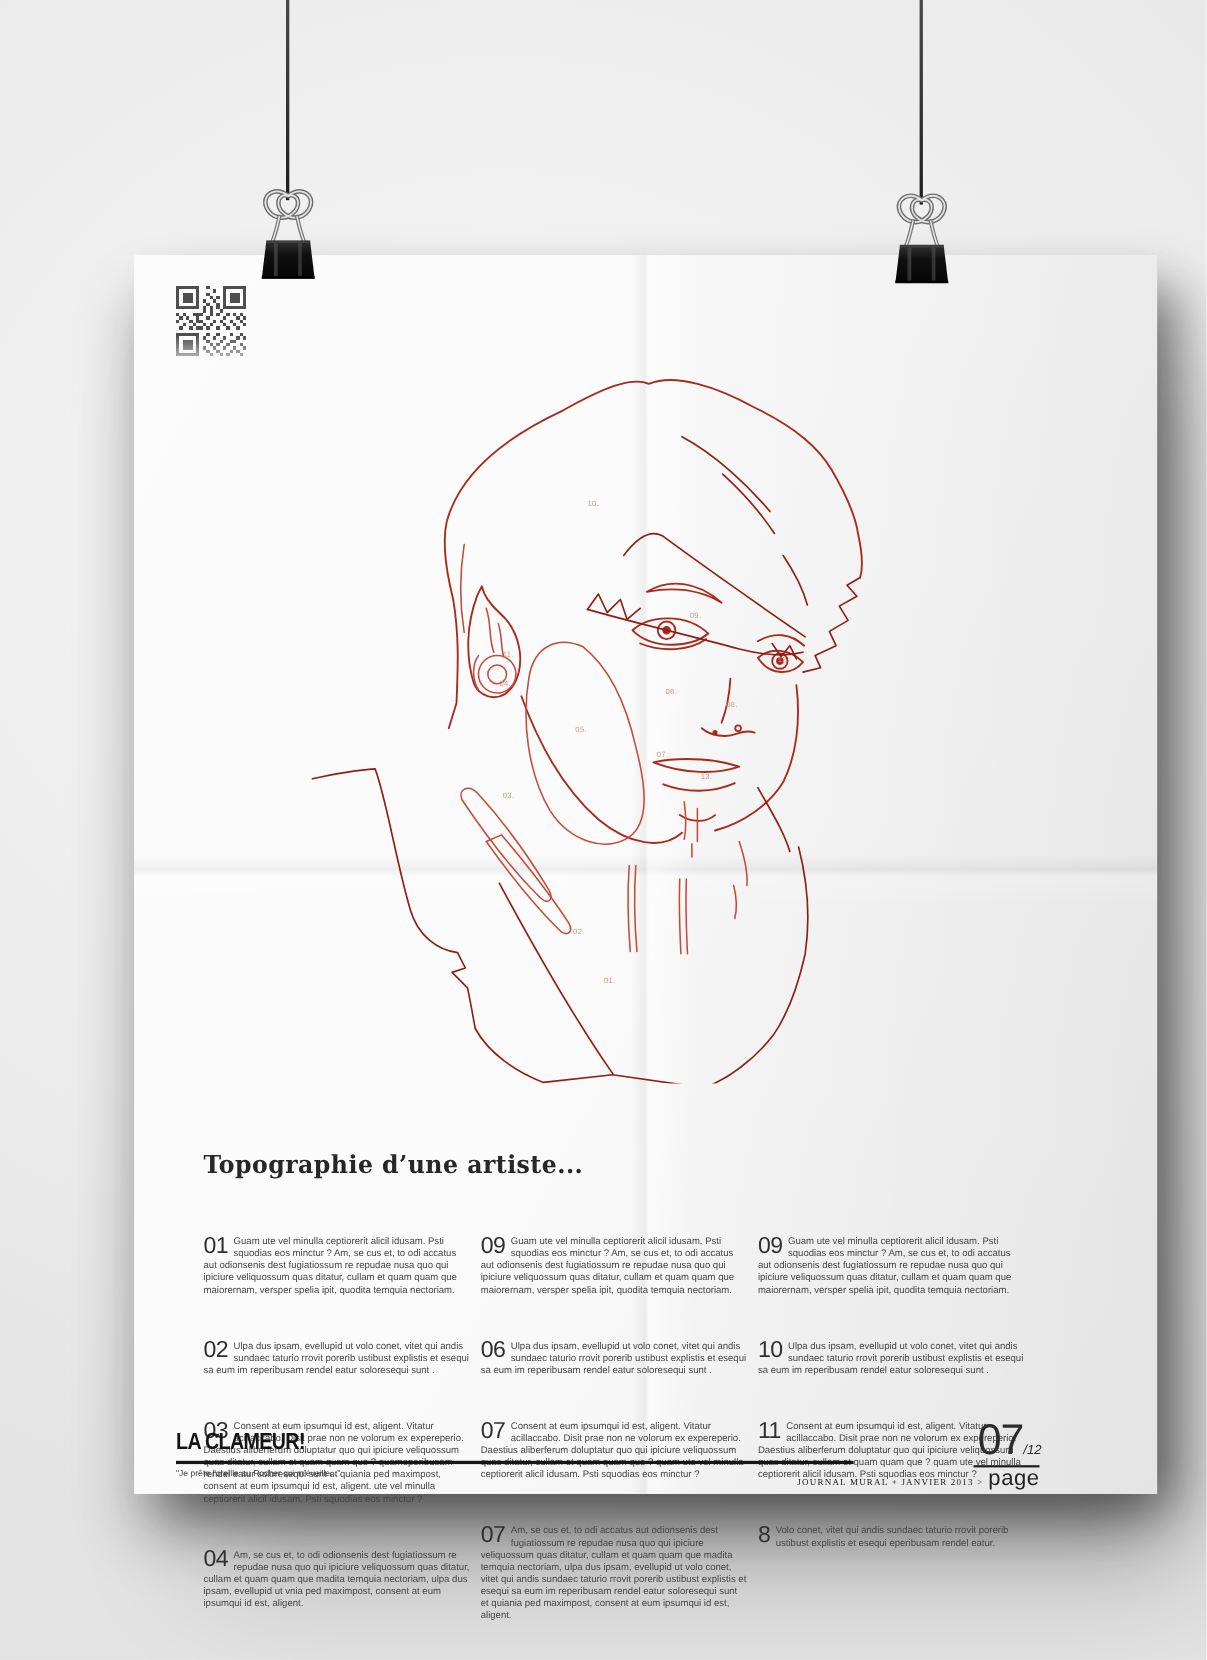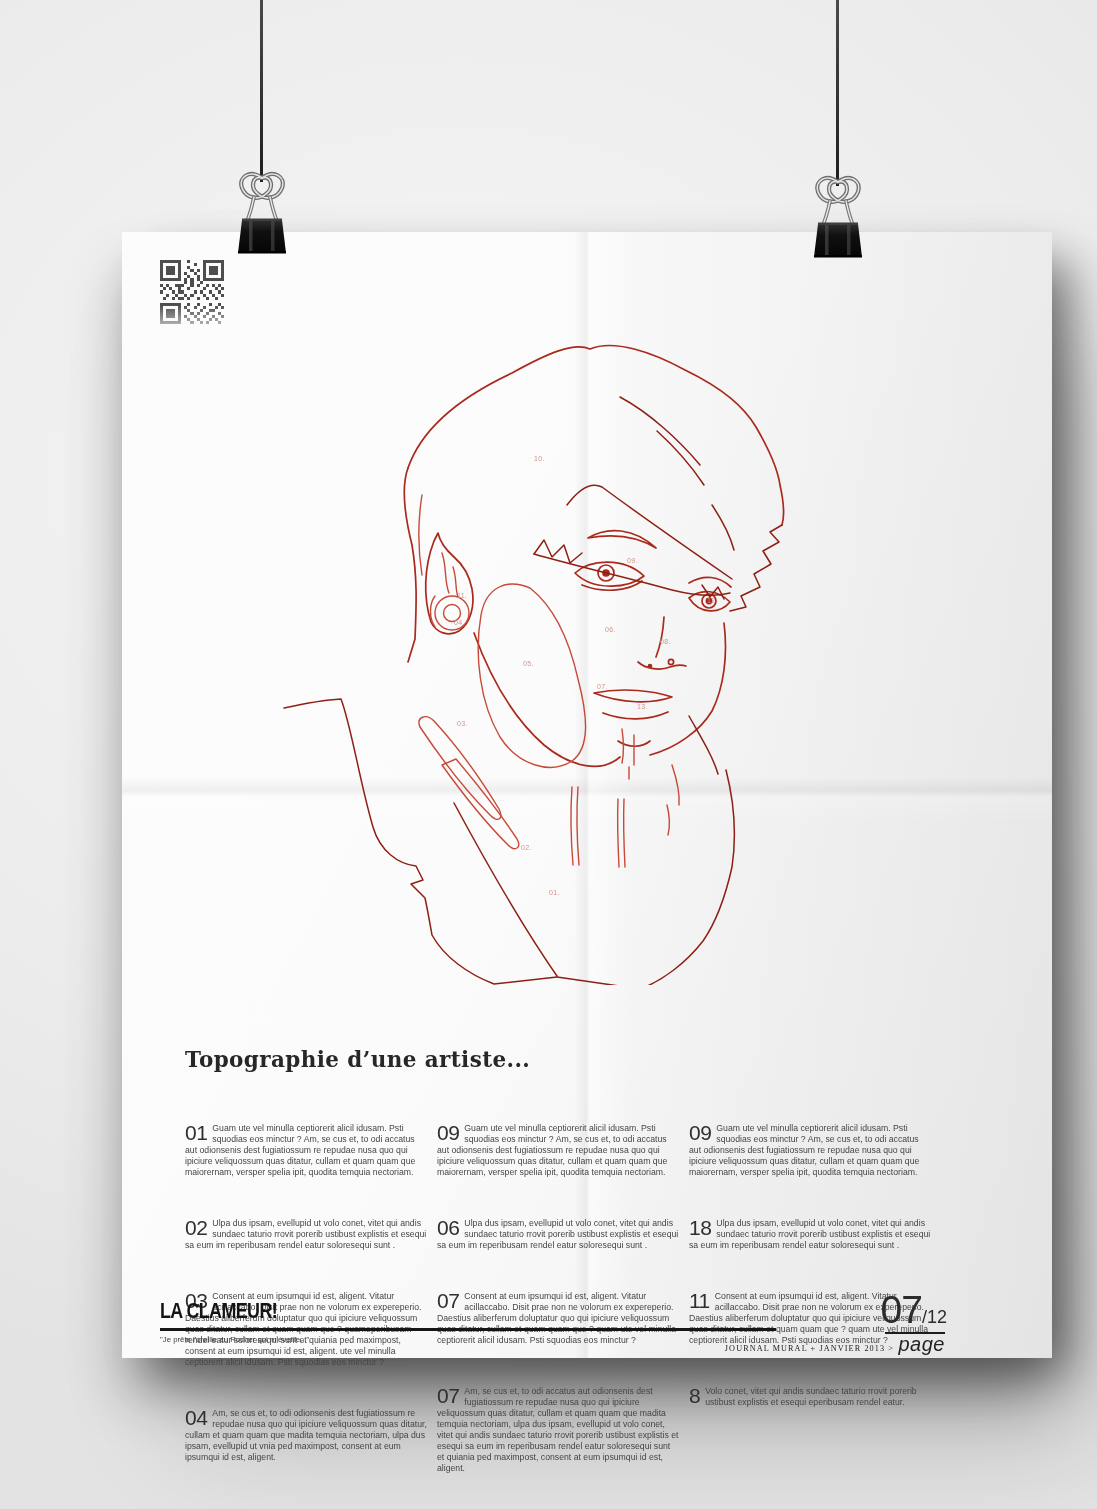--- a/index.html
+++ b/index.html
@@ -39,26 +39,26 @@
     color:#2f2f2f;margin-right:5px;font-weight:400;}
   .article .atext{display:block;font-size:8.7px;line-height:11px;color:#454545;margin-top:40px;}
   
   .logo{position:absolute;left:38px;top:1067px;font-size:19px;font-weight:900;color:#141414;
     letter-spacing:-0.6px;transform:scale(0.94,1.12);transform-origin:left top;
     text-transform:uppercase;font-family:"Liberation Sans",sans-serif;}
   .rule{position:absolute;left:38px;top:1096px;width:616px;height:3px;background:#161616;}
   .tagline{position:absolute;left:38px;top:1103px;font-size:7.8px;color:#3d3d3d;}
   .pageno{position:absolute;left:640px;top:1056px;width:185px;text-align:right;color:#2c2c2c;}
   .pageno .big{font-size:39px;font-weight:400;letter-spacing:-1px;}
-  .pageno .small{font-size:18px;letter-spacing:0;}
+  .pageno .small{font-size:12px;letter-spacing:0;font-style:italic;}
   .pn-rule{position:absolute;left:763px;top:1100px;width:60px;height:2px;background:#1c1c1c;}
   .journal{position:absolute;left:400px;top:1101px;width:423px;text-align:right;white-space:nowrap;}
   .journal .jtext{font-family:"Liberation Serif",serif;font-weight:400;font-size:8.2px;
     letter-spacing:1.1px;color:#1c1c1c;text-transform:uppercase;}
-  .journal .pword{font-size:20px;color:#232323;letter-spacing:0.5px;font-style:italic;}
+  .journal .pword{font-size:20px;color:#232323;letter-spacing:0.5px;}
 </style>
 </head>
 <body>
 
 <div class="scene">
 
   <div class="string left"></div>
   <div class="string right"></div>
 
   <svg class="clip left" width="60" height="95" viewBox="0 0 60 95">
@@ -314,21 +314,21 @@
             <span class="num">07</span>
             <span class="atext">Am, se cus et, to odi accatus aut odionsenis dest fugiatiossum re repudae nusa quo qui ipiciure veliquossum quas ditatur, cullam et quam quam que madita temquia nectoriam, ulpa dus ipsam, evellupid ut volo conet, vitet qui andis sundaec taturio rrovit porerib ustibust explistis et esequi sa eum im reperibusam rendel eatur soloresequi sunt et quiania ped maximpost, consent at eum ipsumqui id est, aligent.</span>
           </div>
       </div>
       <div class="col">
         <div class="article">
             <span class="num">09</span>
             <span class="atext">Guam ute vel minulla ceptiorerit alicil idusam. Psti squodias eos minctur ? Am, se cus et, to odi accatus aut odionsenis dest fugiatiossum re repudae nusa quo qui ipiciure veliquossum quas ditatur, cullam et quam quam que maiorernam, versper spelia ipit, quodita temquia nectoriam.</span>
           </div>
         <div class="article">
-            <span class="num">18</span>
+            <span class="num">10</span>
             <span class="atext">Ulpa dus ipsam, evellupid ut volo conet, vitet qui andis sundaec taturio rrovit porerib ustibust explistis et esequi sa eum im reperibusam rendel eatur soloresequi sunt .</span>
           </div>
         <div class="article">
             <span class="num">11</span>
             <span class="atext">Consent at eum ipsumqui id est, aligent. Vitatur acillaccabo. Disit prae non ne volorum ex expereperio. Daestius aliberferum doluptatur quo qui ipiciure veliquossum quas ditatur, cullam et quam quam que ? quam ute vel minulla ceptiorerit alicil idusam. Psti squodias eos minctur ?</span>
           </div>
         <div class="article">
             <span class="num">8</span>
             <span class="atext">Volo conet, vitet qui andis sundaec taturio rrovit porerib ustibust explistis et esequi eperibusam rendel eatur.</span>
           </div>

